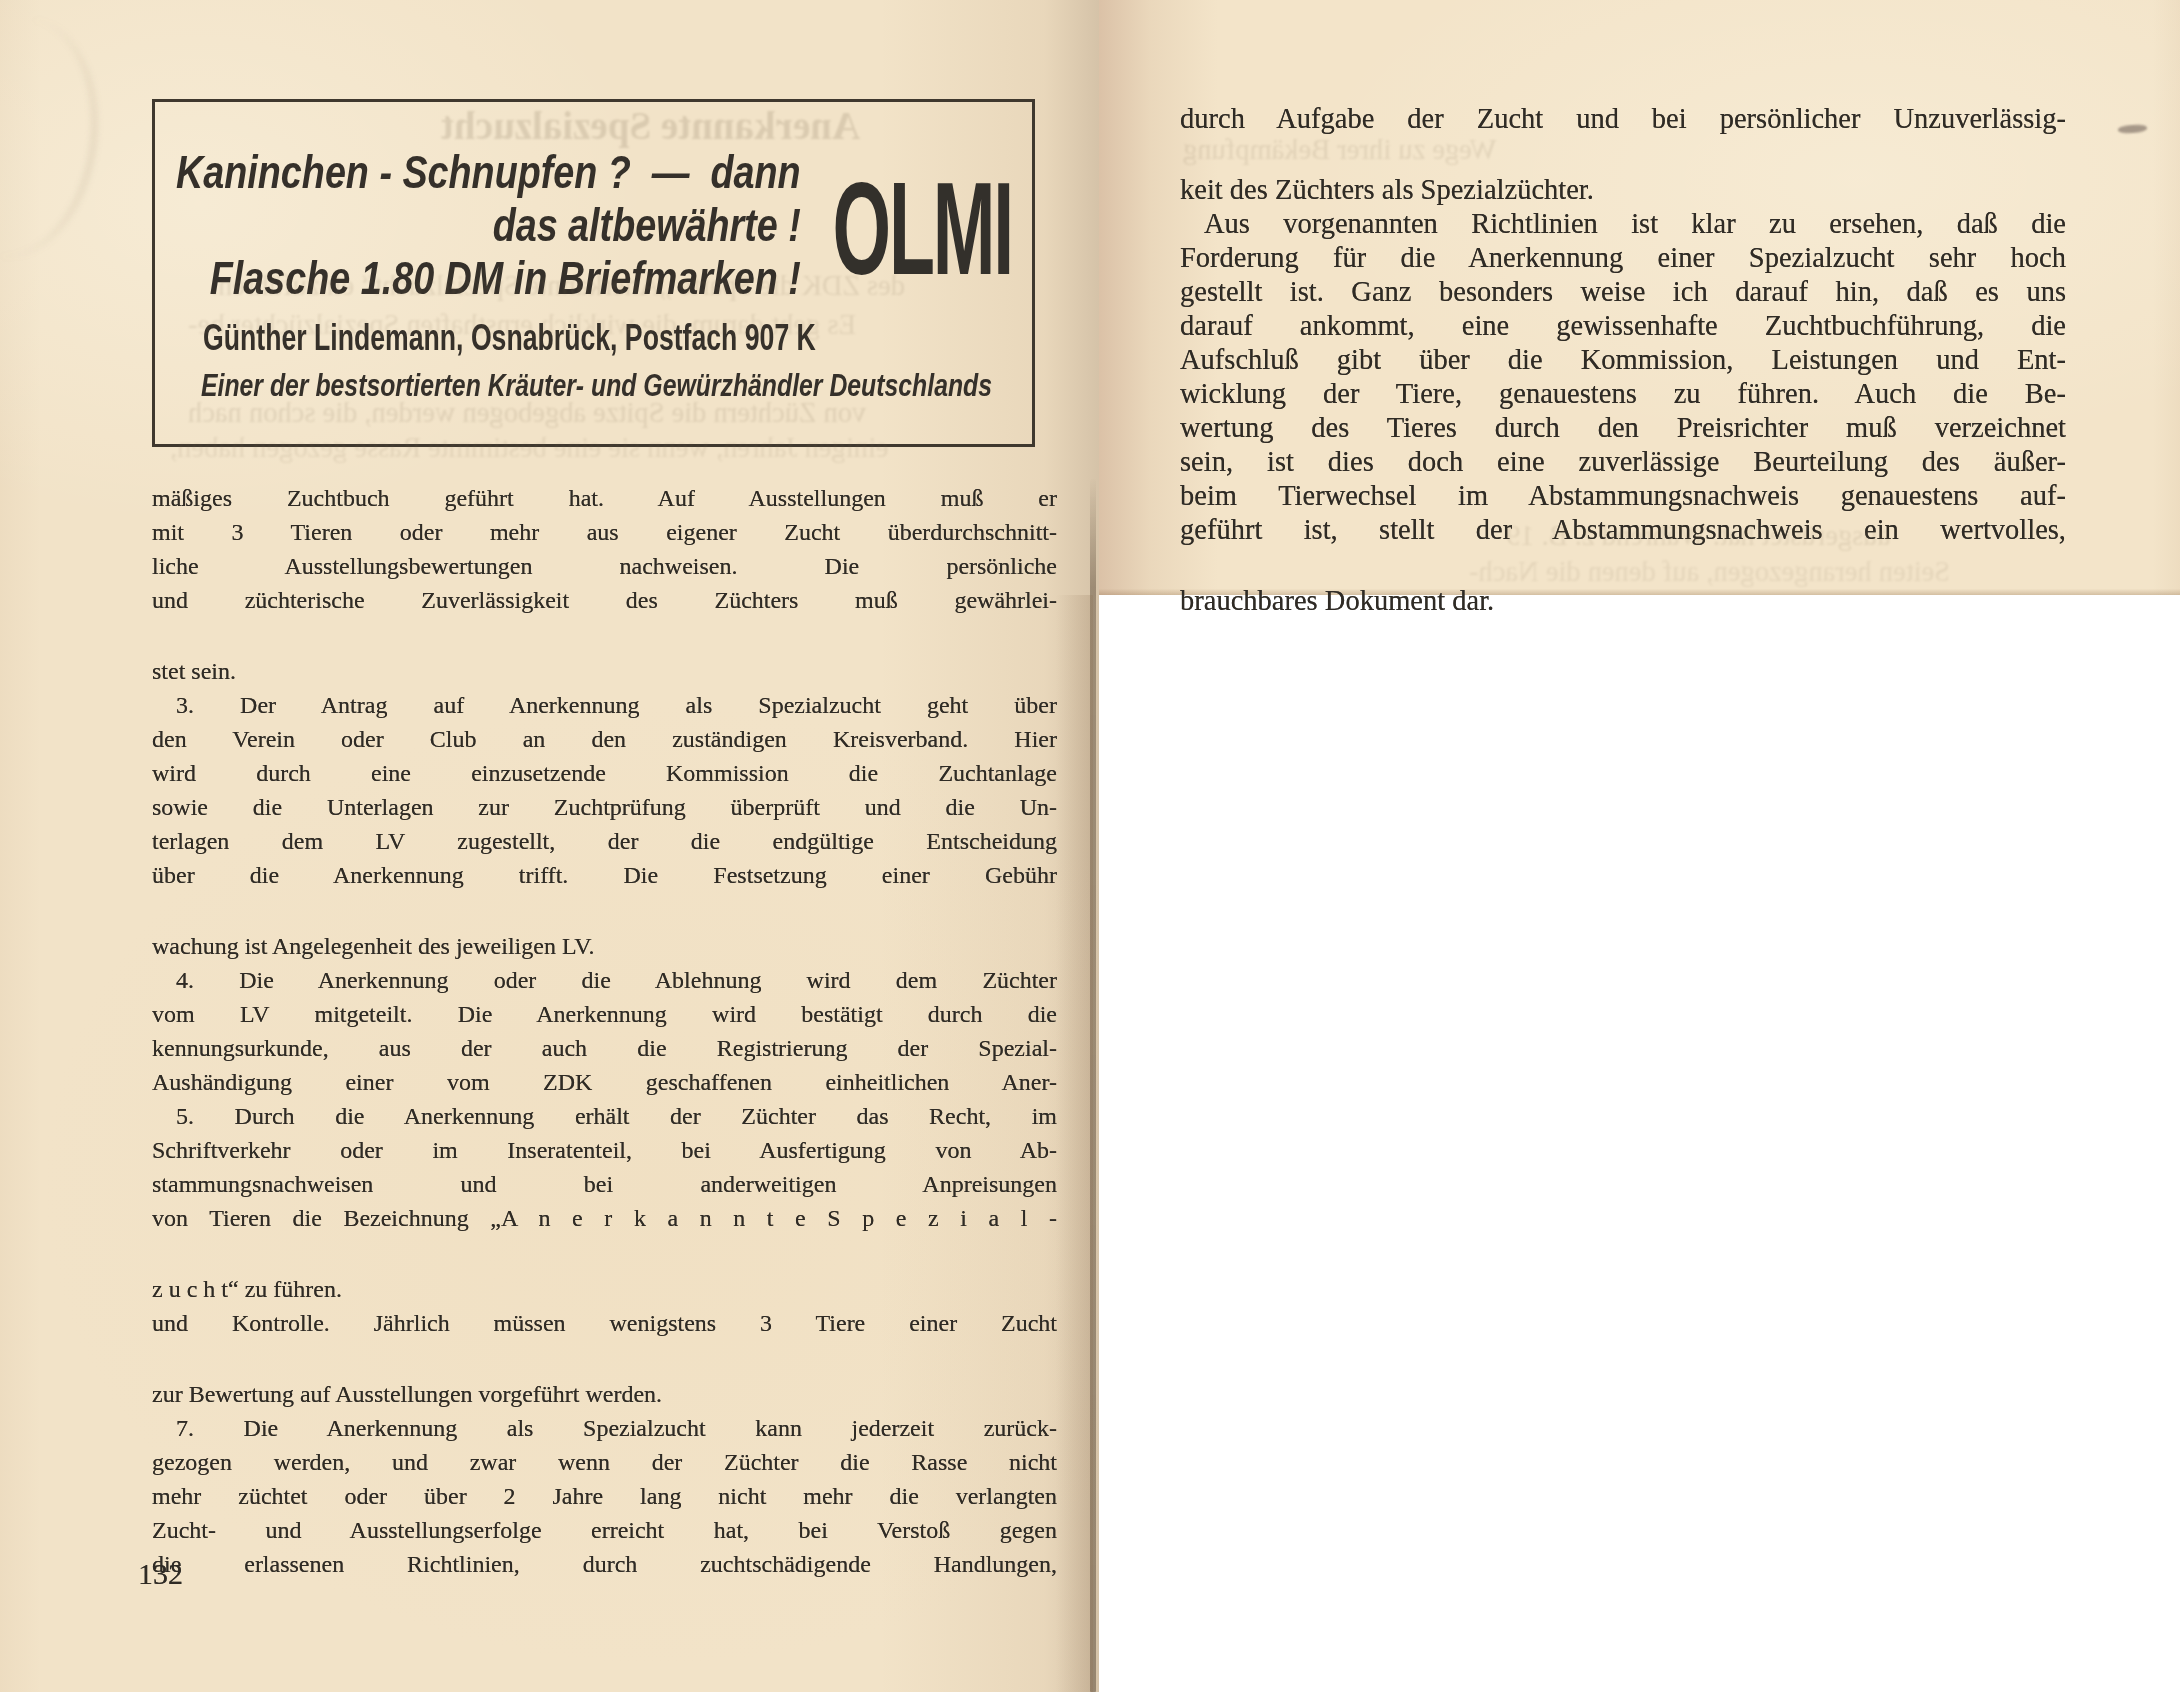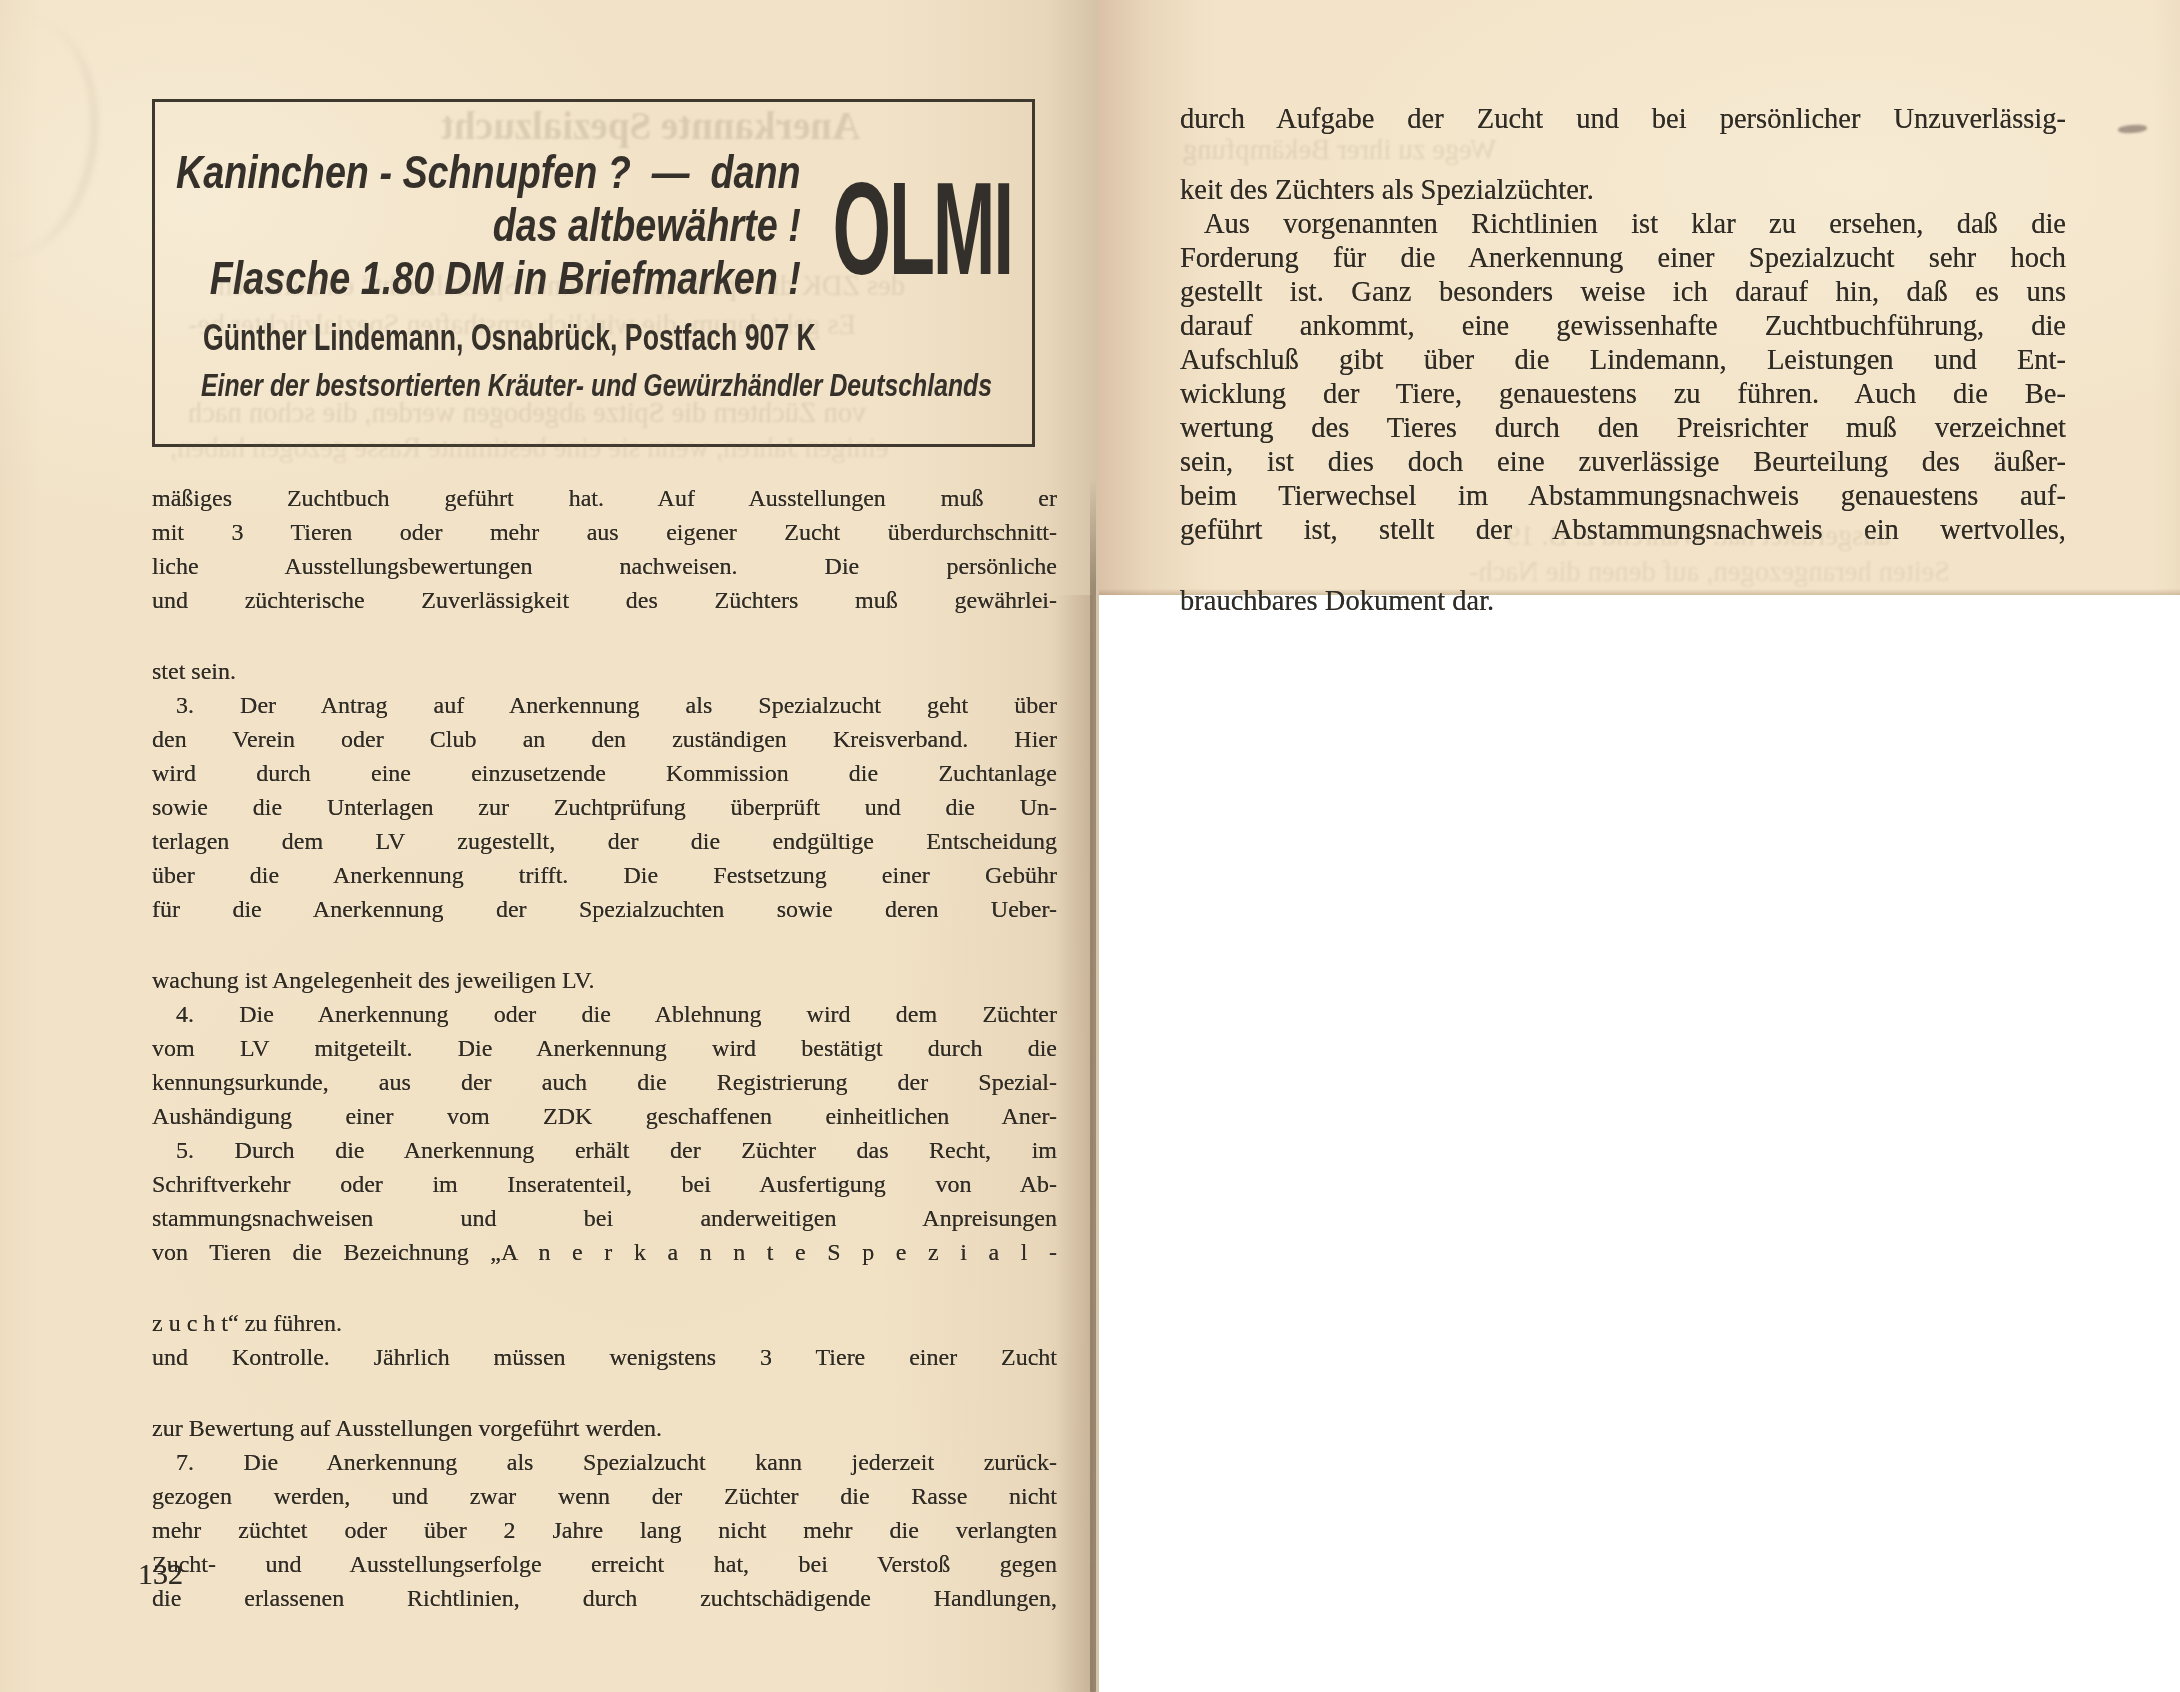--- a/index.html
+++ b/index.html
@@ -98,21 +98,20 @@
       <div class="line">mit 3 Tieren oder mehr aus eigener Zucht überdurchschnitt-</div>
       <div class="line">liche Ausstellungsbewertungen nachweisen. Die persönliche</div>
       <div class="line">und züchterische Zuverlässigkeit des Züchters muß gewährlei-</div>
       <div class="line last">stet sein.</div>
       <div class="line indent">3. Der Antrag auf Anerkennung als Spezialzucht geht über</div>
       <div class="line">den Verein oder Club an den zuständigen Kreisverband. Hier</div>
       <div class="line">wird durch eine einzusetzende Kommission die Zuchtanlage</div>
       <div class="line">sowie die Unterlagen zur Zuchtprüfung überprüft und die Un-</div>
       <div class="line">terlagen dem LV zugestellt, der die endgültige Entscheidung</div>
       <div class="line">über die Anerkennung trifft. Die Festsetzung einer Gebühr</div>
-      <div class="line">für die Anerkennung der Spezialzuchten sowie deren Ueber-</div>
       <div class="line last">wachung ist Angelegenheit des jeweiligen LV.</div>
       <div class="line indent">4. Die Anerkennung oder die Ablehnung wird dem Züchter</div>
       <div class="line">vom LV mitgeteilt. Die Anerkennung wird bestätigt durch die</div>
       <div class="line">kennungsurkunde, aus der auch die Registrierung der Spezial-</div>
       <div class="line">Aushändigung einer vom ZDK geschaffenen einheitlichen Aner-</div>
       <div class="line indent">5. Durch die Anerkennung erhält der Züchter das Recht, im</div>
       <div class="line">Schriftverkehr oder im Inseratenteil, bei Ausfertigung von Ab-</div>
       <div class="line">stammungsnachweisen und bei anderweitigen Anpreisungen</div>
       <div class="line">von Tieren die Bezeichnung „A n e r k a n n t e  S p e z i a l -</div>
       <div class="line last">z u c h t“ zu führen.</div>
@@ -124,21 +123,21 @@
       <div class="line">Zucht- und Ausstellungserfolge erreicht hat, bei Verstoß gegen</div>
       <div class="line">die erlassenen Richtlinien, durch zuchtschädigende Handlungen,</div>
     </div>
   <div class="text-col" id="right-col">
       <div class="line">durch Aufgabe der Zucht und bei persönlicher Unzuverlässig-</div>
       <div class="line last">keit des Züchters als Spezialzüchter.</div>
       <div class="line indent">Aus vorgenannten Richtlinien ist klar zu ersehen, daß die</div>
       <div class="line">Forderung für die Anerkennung einer Spezialzucht sehr hoch</div>
       <div class="line">gestellt ist. Ganz besonders weise ich darauf hin, daß es uns</div>
       <div class="line">darauf ankommt, eine gewissenhafte Zuchtbuchführung, die</div>
-      <div class="line">Aufschluß gibt über die Lindemann, Leistungen und Ent-</div>
+      <div class="line">Aufschluß gibt über die Kommission, Leistungen und Ent-</div>
       <div class="line">wicklung der Tiere, genauestens zu führen. Auch die Be-</div>
       <div class="line">wertung des Tieres durch den Preisrichter muß verzeichnet</div>
       <div class="line">sein, ist dies doch eine zuverlässige Beurteilung des äußer-</div>
       <div class="line">beim Tierwechsel im Abstammungsnachweis genauestens auf-</div>
       <div class="line">geführt ist, stellt der Abstammungsnachweis ein wertvolles,</div>
       <div class="line last">brauchbares Dokument dar.</div>
     </div>
 
   <div id="page-number">132</div>
 

